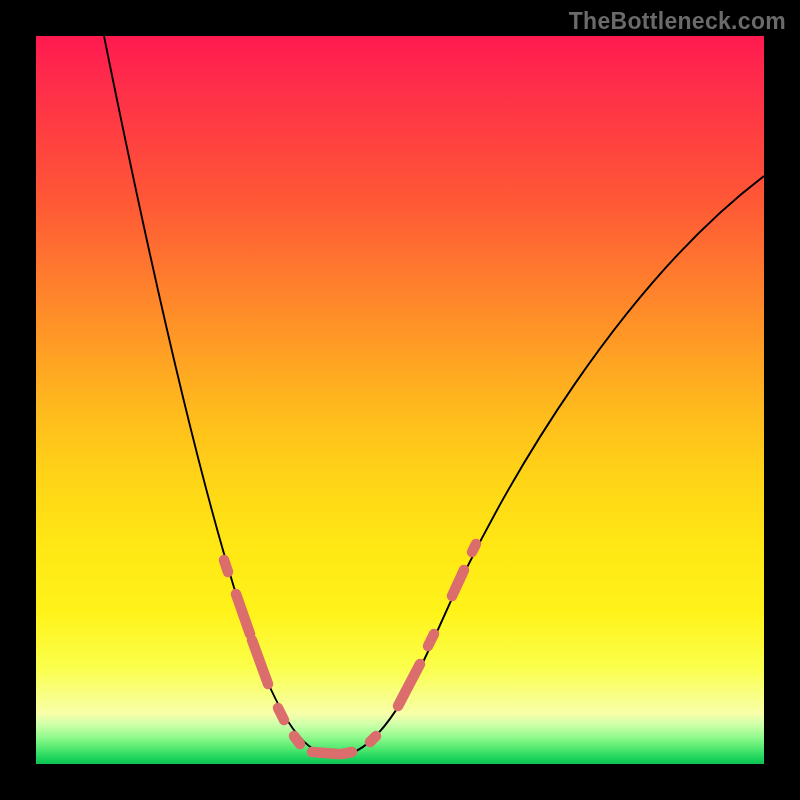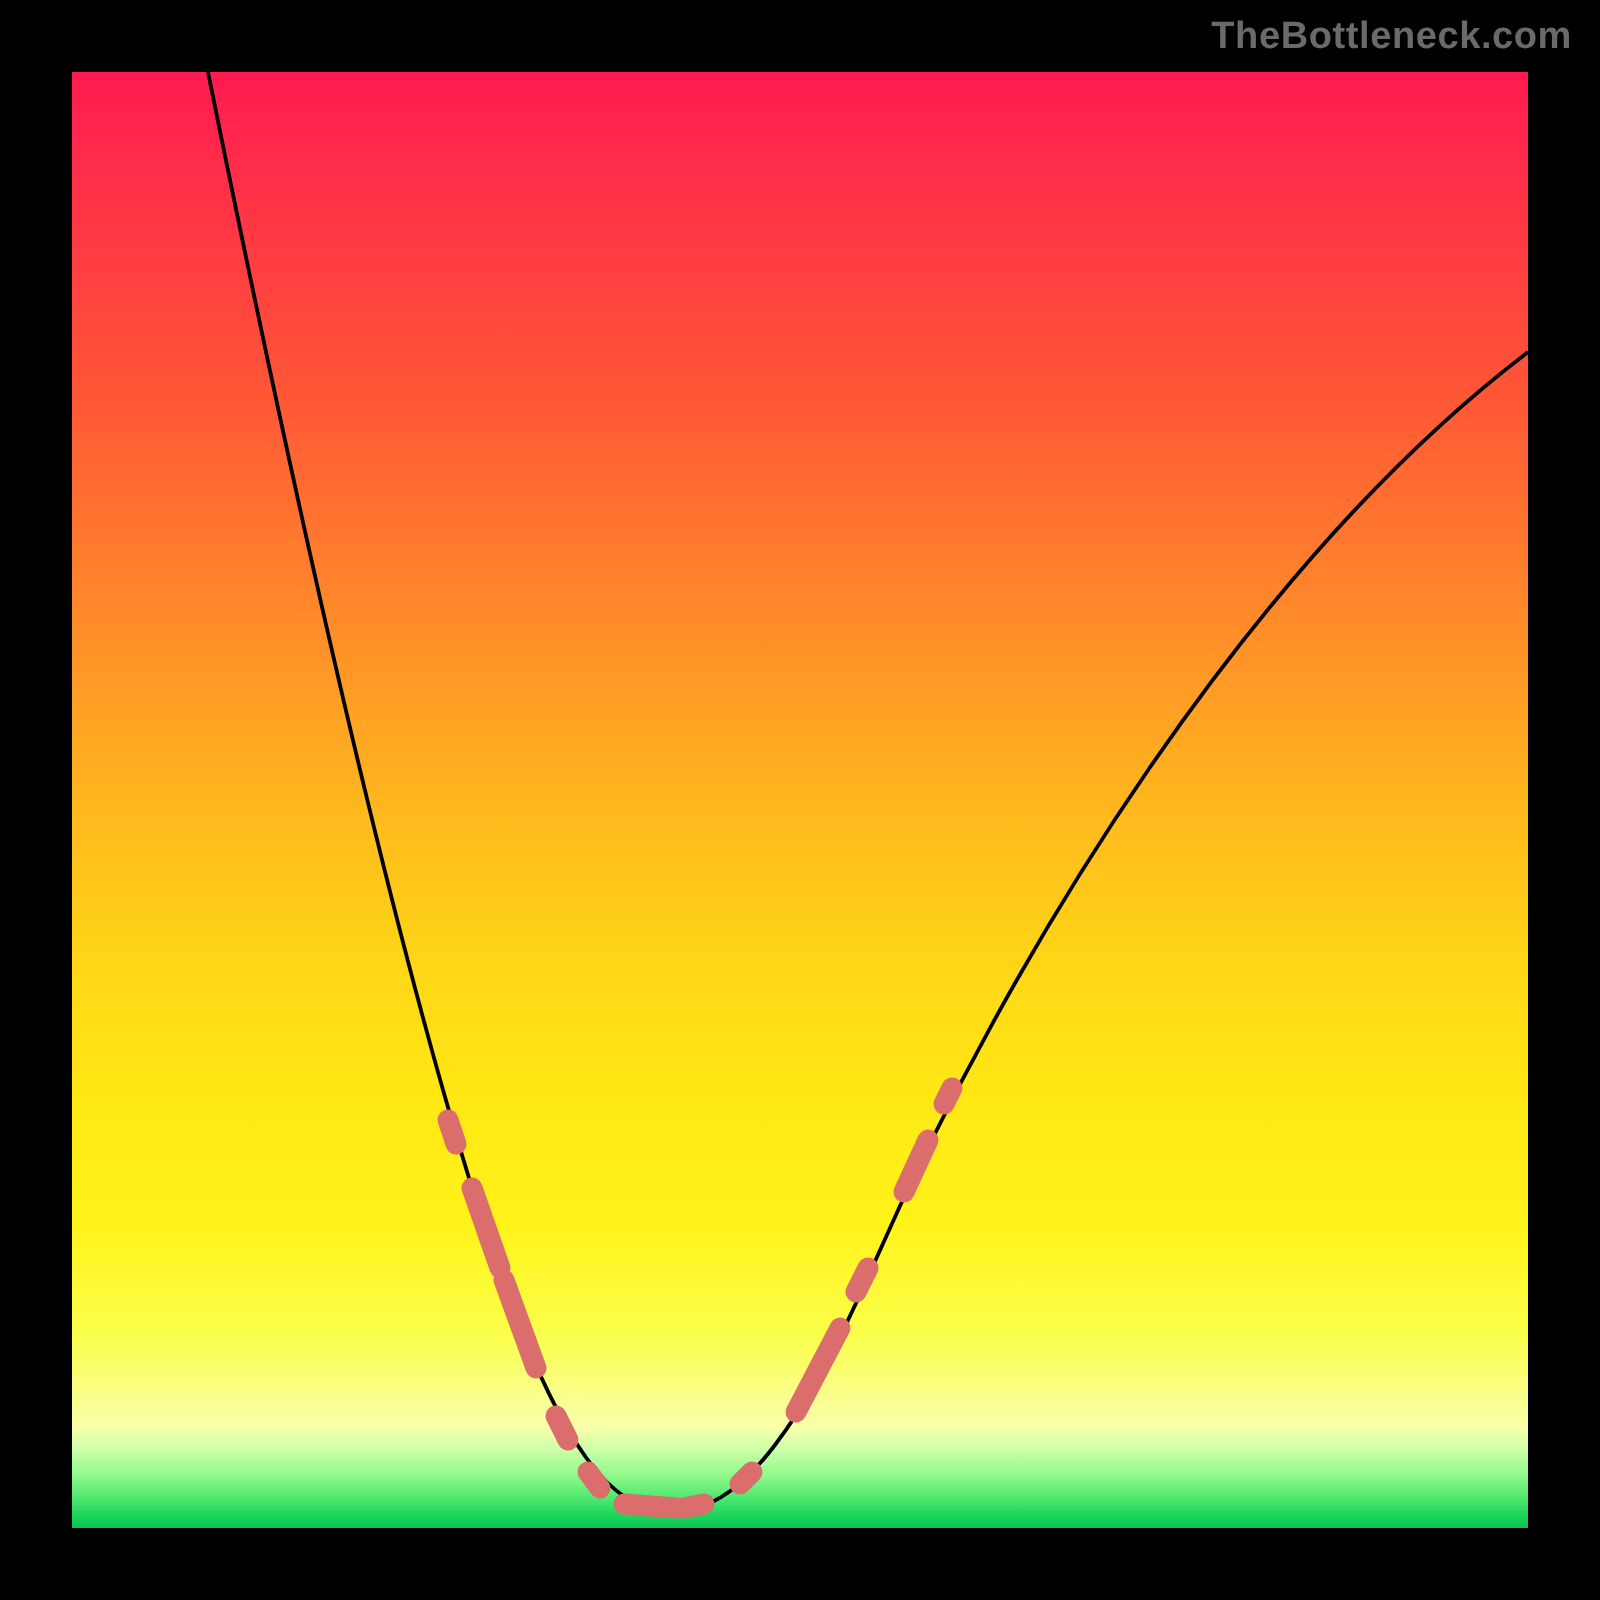--- a/index.html
+++ b/index.html
@@ -80,21 +80,21 @@
   }
   .beads {
     stroke: #db6d6d;
     stroke-width: 10.5;
     stroke-linecap: round;
   }
   .watermark {
     position: absolute;
     top: 8px;
     right: 14px;
-    font-size: 19px;
+    font-size: 23px;
     font-weight: 600;
     color: #6a6a6a;
     letter-spacing: 0.3px;
     user-select: none;
   }
 </style>
 </head>
 <body>
 
 <div class="frame">

